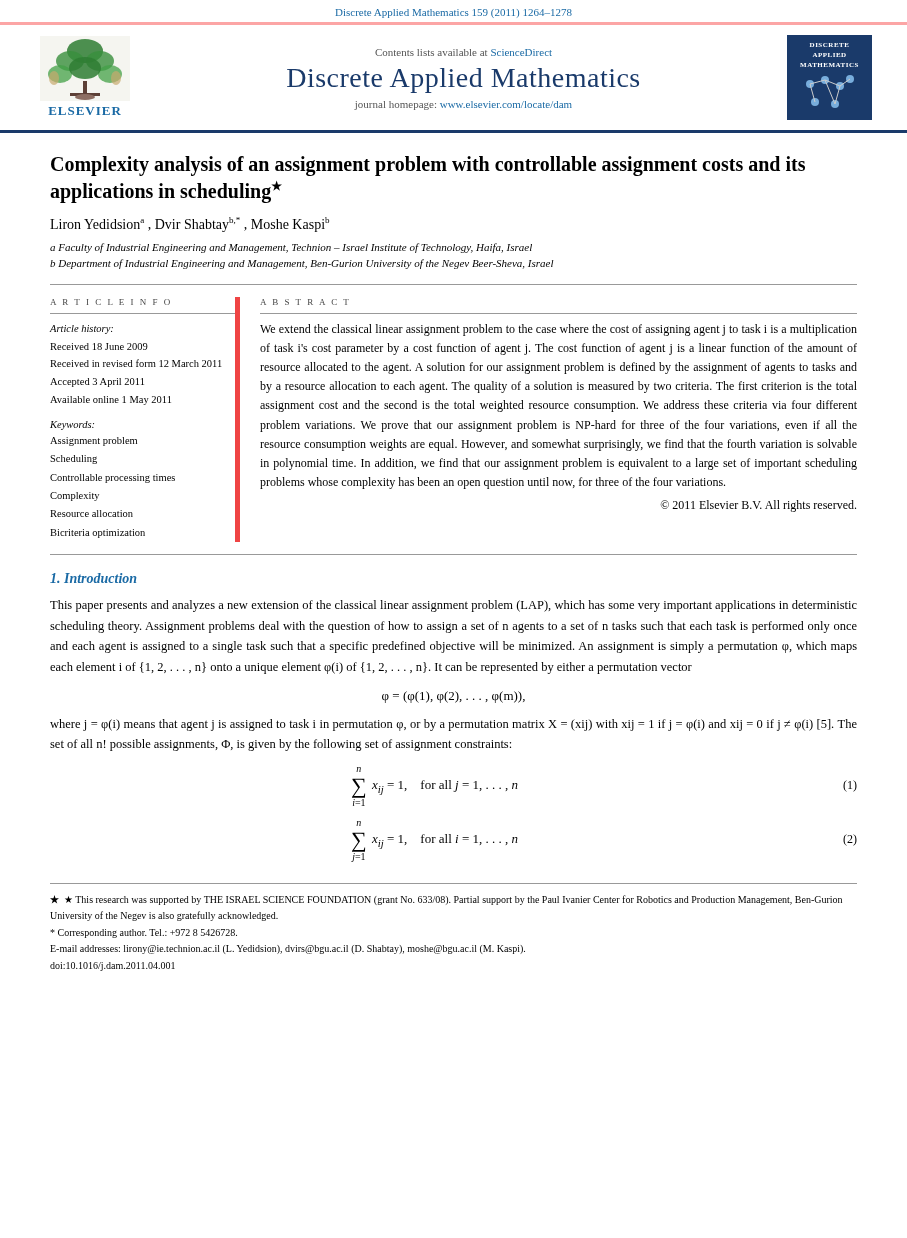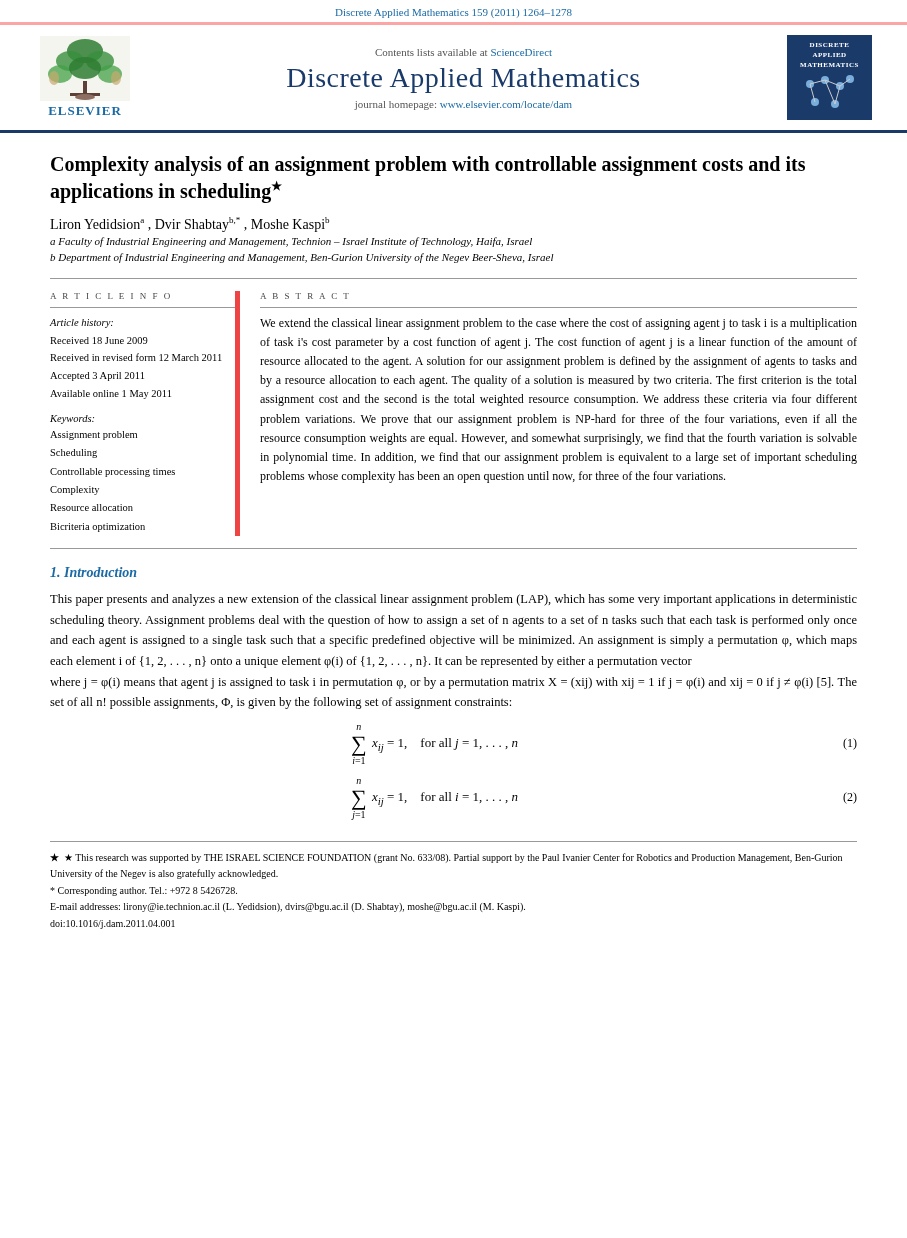--- a/index.html
+++ b/index.html
@@ -90,20 +90,21 @@
       font-weight: bold;
       color: #000;
       margin-bottom: 10px;
       line-height: 1.35;
     }
     .paper-title sup {
       font-size: 12px;
     }
     .authors {
       font-size: 14px;
+      margin-bottom: 6px;
       color: #000;
     }
     .authors sup {
       font-size: 9px;
     }
     .affiliations {
       font-size: 11px;
       font-style: italic;
       margin-bottom: 4px;
       color: #000;
@@ -329,36 +330,40 @@
           <div>Bicriteria optimization</div>
         </div>
       </div>
     </div>
 
     <div class="right-col">
       <div class="section-label">A B S T R A C T</div>
       <hr style="border:none;border-top:1px solid #999;margin-bottom:6px;">
       <div class="abstract-text">
         <span>We extend the classical linear assignment problem to the case where the cost of assigning agent j to task i is a multiplication of task i's cost parameter by a cost function of agent j. The cost function of agent j is a linear function of the amount of resource allocated to the agent. A solution for our assignment problem is defined by the assignment of agents to tasks and by a resource allocation to each agent. The quality of a solution is measured by two criteria. The first criterion is the total assignment cost and the second is the total weighted resource consumption. We address these criteria via four different problem variations. We prove that our assignment problem is NP-hard for three of the four variations, even if all the resource consumption weights are equal. However, and somewhat surprisingly, we find that the fourth variation is solvable in polynomial time. In addition, we find that our assignment problem is equivalent to a large set of important scheduling problems whose complexity has been an open question until now, for three of the four variations.</span>
+        <span class="copyright">© 2011 Elsevier B.V. All rights reserved.</span>
       </div>
     </div>
   </div>
 
   <hr class="divider">
 
   <div class="section-intro">
     <h2>
       <span>1.</span>
       <span>Introduction</span>
     </h2>
 
     <p class="body-text">
       <span>This paper presents and analyzes a new extension of the classical linear assignment problem (LAP), which has some very important applications in deterministic scheduling theory. Assignment problems deal with the question of how to assign a set of n agents to a set of n tasks such that each task is performed only once and each agent is assigned to a single task such that a specific predefined objective will be minimized. An assignment is simply a permutation φ, which maps each element i of {1, 2, . . . , n} onto a unique element φ(i) of {1, 2, . . . , n}. It can be represented by either a permutation vector</span>
     </p>
 
+    <div class="formula-block">
+      <span>φ = (φ(1), φ(2), . . . , φ(m)),</span>
+    </div>
 
     <p class="body-text">
       <span>where j = φ(i) means that agent j is assigned to task i in permutation φ, or by a permutation matrix X = (xij) with xij = 1 if j = φ(i) and xij = 0 if j ≠ φ(i) [5]. The set of all n! possible assignments, Φ, is given by the following set of assignment constraints:</span>
     </p>
 
     <div class="equation-row">
       <div class="equation-content">
         <span>
           <span class="sum-block">
             <span class="sum-limits"><em>n</em></span>

